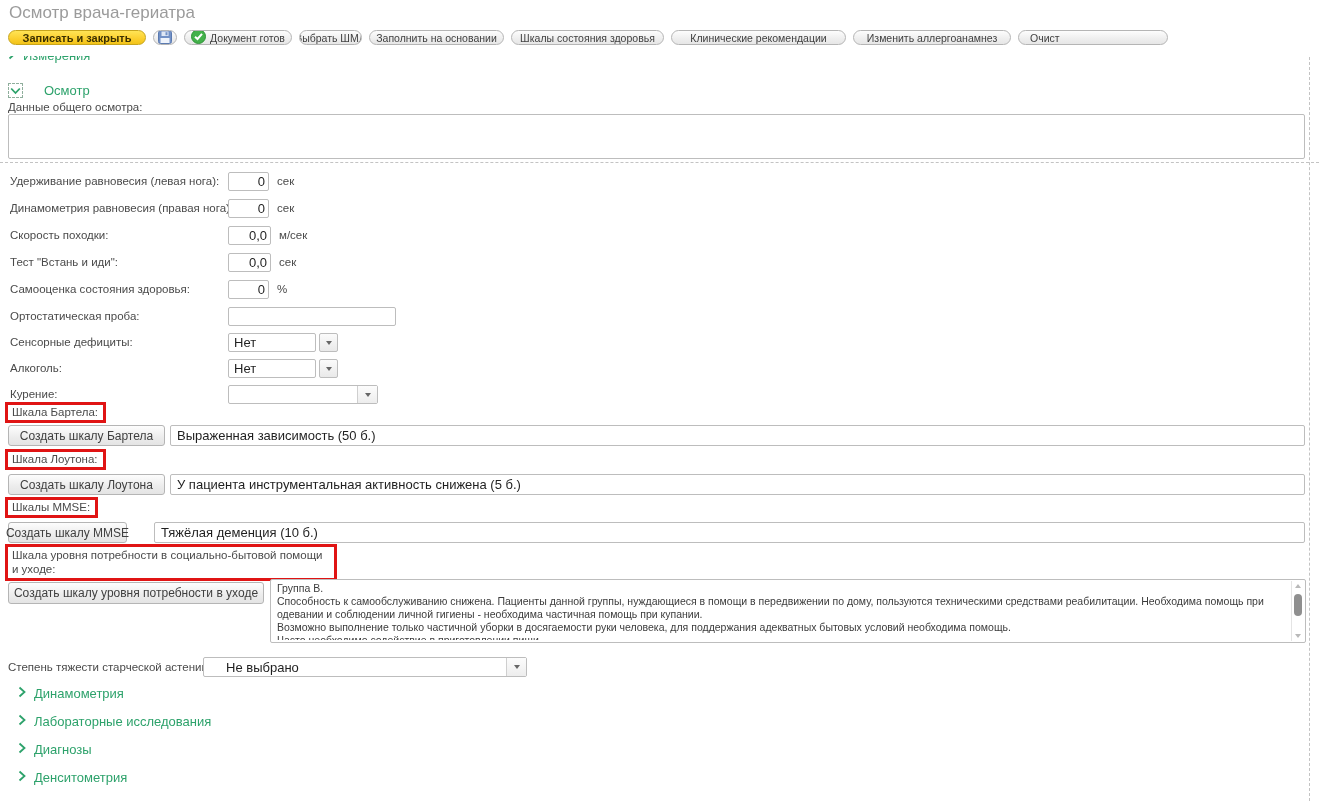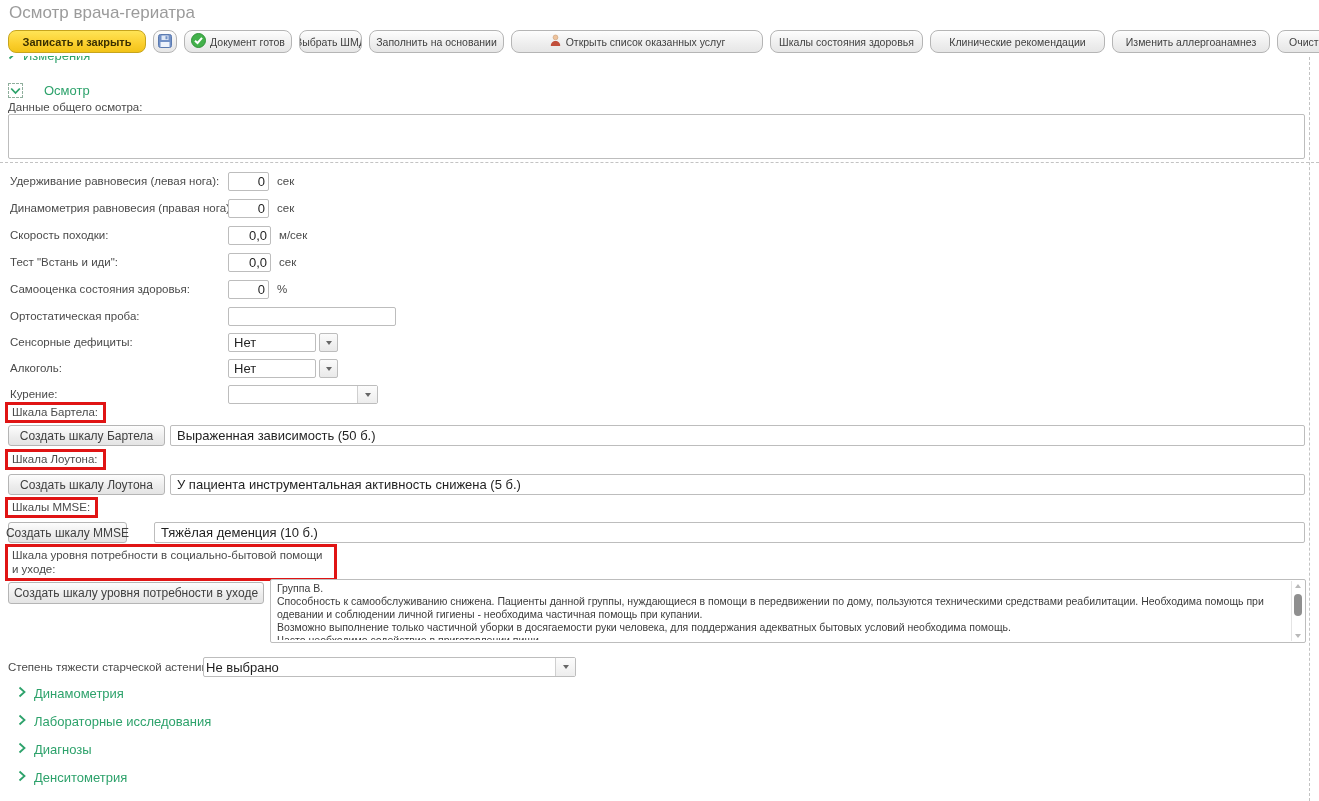--- a/index.html
+++ b/index.html
@@ -7,21 +7,21 @@
     font-family:"Liberation Sans", sans-serif; color:#444; }
   .abs { position:absolute; }
 
   
   .page-title { position:absolute; left:9px; top:3px; font-size:17px; color:#9b9b9b; }
 
   
   .toolbar { position:absolute; left:8px; top:30px; height:23px; width:1311px;
     display:flex; gap:7px; overflow:hidden; align-items:stretch; }
   .tbtn { flex:0 0 auto; display:flex; align-items:center; justify-content:center; gap:4px;
-    height:23px; border:1px solid #b5b5b5; border-radius:8px; font-size:10.5px; color:#3f3f3f;
+    height:15px; border:1px solid #b5b5b5; border-radius:8px; font-size:10.5px; color:#3f3f3f;
     background:linear-gradient(#fdfdfd,#eeeeee 60%,#e6e6e6); white-space:nowrap; overflow:hidden;
     padding:0 3px; cursor:default; }
   .tbtn.primary { background:linear-gradient(#ffe456,#fbcf2e 60%,#f2c318); border-color:#c7a51d;
     color:#3a3000; font-weight:bold; font-size:11px; }
   .icon-svg { flex:0 0 auto; display:block; }
 
   
   .sec-green { color:#2da26b; font-size:13px; }
   .chevc { display:inline-block; }
   .clip-strip { position:absolute; left:8px; top:56px; height:10px; overflow:hidden; }
@@ -86,27 +86,20 @@
     </button>
   <button class="tbtn" style="width:108px">
     <span class="icon-svg"><svg width="15" height="15" viewBox="0 0 15 15">
           <circle cx="7.5" cy="7.5" r="7" fill="#43b14b" stroke="#2f9338"></circle>
           <path d="M4 7.8 L6.5 10 L11 4.8" stroke="#fff" stroke-width="2" fill="none"></path>
         </svg></span>
     <span>Документ готов</span>
   </button>
   <button class="tbtn" style="width:63px">Выбрать ШМД</button>
   <button class="tbtn" style="width:135px">Заполнить на основании</button>
-  <button class="tbtn" style="width:252px">
-    <span class="icon-svg"><svg width="13" height="13" viewBox="0 0 13 13">
-          <circle cx="6.5" cy="3.4" r="2.4" fill="#efc39c" stroke="#c89b70" stroke-width="0.6"></circle>
-          <path d="M1.8 12 C1.8 8.8 4 7 6.5 7 C9 7 11.2 8.8 11.2 12 Z" fill="#c14f3b"></path>
-        </svg></span>
-    <span>Открыть список оказанных услуг</span>
-  </button>
   <button class="tbtn" style="width:153px">Шкалы состояния здоровья</button>
   <button class="tbtn" style="width:175px">Клинические рекомендации</button>
   <button class="tbtn" style="width:158px">Изменить аллергоанамнез</button>
   <button class="tbtn" style="width:150px; justify-content:flex-start; padding-left:11px">Очист</button>
 </div>
 
 <div class="clip-strip">
   <div class="inner sec-green">
     <span class="chevc"><svg width="8" height="12" viewBox="0 0 8 12">
           <path d="M1.5 1.5 L6.5 6 L1.5 10.5" stroke="#2da26b" stroke-width="1.8" fill="none"></path>
@@ -200,21 +193,21 @@
 Возможно выполнение только частичной уборки в досягаемости руки человека, для поддержания адекватных бытовых условий необходима помощь.
 Часто необходимо содействие в приготовлении пищи.</div>
   <div class="sb">
     <span class="up"></span>
     <span class="thumb"></span>
     <span class="down"></span>
   </div>
 </div>
 
 <div class="lbl" style="left:8px; top:661px">Степень тяжести старческой астении:</div>
-<div class="field abs" style="left:203px; top:657px; width:373px; height:20px; padding:2px 0 0 2px">
+<div class="field abs" style="left:203px; top:657px; width:324px; height:20px; padding:2px 0 0 22px">
   <span>Не выбрано</span>
   <span class="combo-inner-arrow">
       <span class="tri-down"></span>
     </span>
 </div>
 
 <div class="collapsed-sec sec-green" style="top:686px">
   <span class="chevc"><svg width="8" height="12" viewBox="0 0 8 12">
         <path d="M1.5 1.5 L6.5 6 L1.5 10.5" stroke="#2da26b" stroke-width="1.8" fill="none"></path>
       </svg></span>

